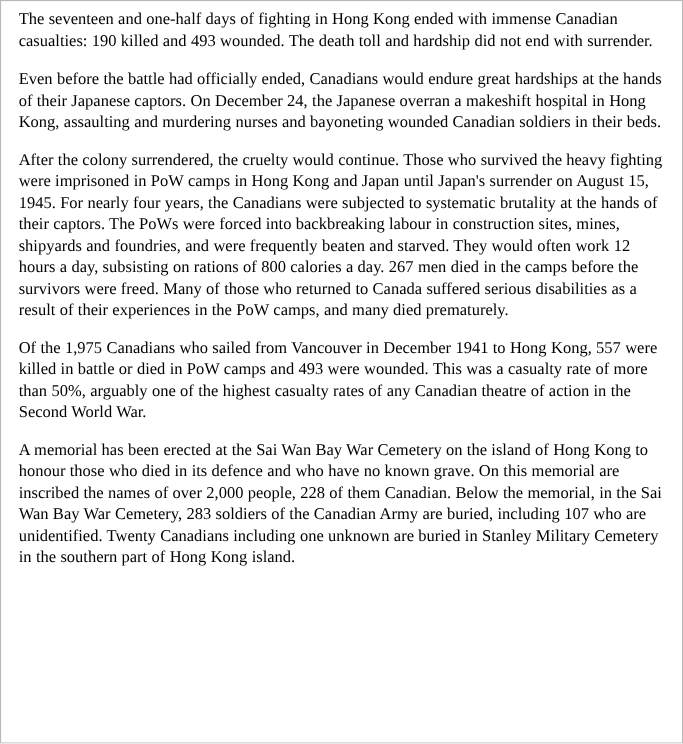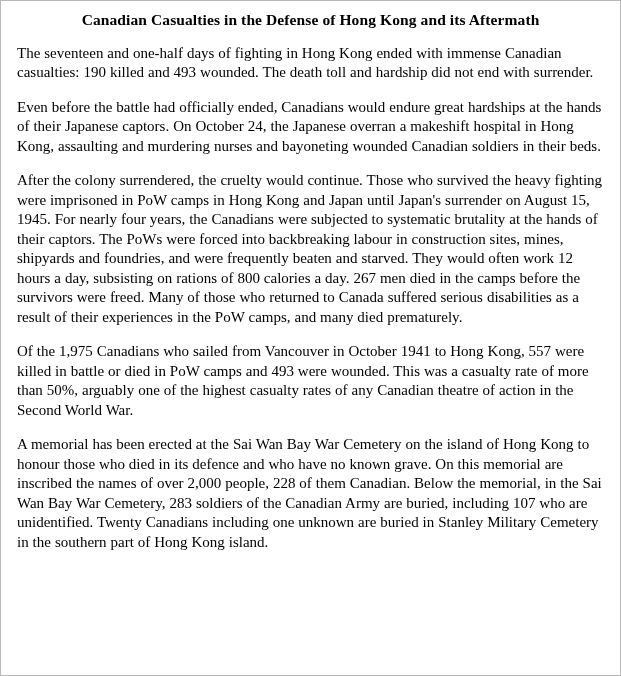--- a/index.html
+++ b/index.html
@@ -38,20 +38,19 @@
     word-spacing: 0.2px;
   }
   .para:last-child {
     margin-bottom: 0;
   }
 </style>
 </head>
 <body>
 
 <div class="page">
-  <h1 class="doc-title">Canadian Casualties in the Defense of Hong Kong and its Aftermath</h1>
 
   <p class="para">The seventeen and one-half days of fighting in Hong Kong ended with immense Canadian casualties: 190 killed and 493 wounded. The death toll and hardship did not end with surrender.</p>
-  <p class="para">Even before the battle had officially ended, Canadians would endure great hardships at the hands of their Japanese captors. On October 24, the Japanese overran a makeshift hospital in Hong Kong, assaulting and murdering nurses and bayoneting wounded Canadian soldiers in their beds.</p>
+  <p class="para">Even before the battle had officially ended, Canadians would endure great hardships at the hands of their Japanese captors. On December 24, the Japanese overran a makeshift hospital in Hong Kong, assaulting and murdering nurses and bayoneting wounded Canadian soldiers in their beds.</p>
   <p class="para">After the colony surrendered, the cruelty would continue. Those who survived the heavy fighting were imprisoned in PoW camps in Hong Kong and Japan until Japan's surrender on August 15, 1945. For nearly four years, the Canadians were subjected to systematic brutality at the hands of their captors. The PoWs were forced into backbreaking labour in construction sites, mines, shipyards and foundries, and were frequently beaten and starved.  They would often work 12 hours a day, subsisting on rations of 800 calories a day.  267 men died in the camps before the survivors were freed. Many of those who returned to Canada suffered serious disabilities as a result of their experiences in the PoW camps, and many died prematurely.</p>
-  <p class="para">Of the 1,975 Canadians who sailed from Vancouver in October 1941 to Hong Kong,  557 were killed in battle or died in PoW camps and 493 were wounded. This was a casualty rate of more than 50%, arguably one of the highest casualty rates of any Canadian theatre of action in the Second World War.</p>
+  <p class="para">Of the 1,975 Canadians who sailed from Vancouver in December 1941 to Hong Kong,  557 were killed in battle or died in PoW camps and 493 were wounded. This was a casualty rate of more than 50%, arguably one of the highest casualty rates of any Canadian theatre of action in the Second World War.</p>
   <p class="para">A memorial has been erected at the Sai Wan Bay War Cemetery on the island of Hong Kong to honour those who died in its defence and who have no known grave. On this memorial are inscribed the names of over 2,000 people, 228 of them Canadian.  Below the memorial, in the Sai Wan Bay War Cemetery, 283 soldiers of the Canadian Army are buried, including 107 who are unidentified.  Twenty Canadians including one unknown are buried in Stanley Military Cemetery in the southern part of Hong Kong island.</p>
 </div>
 
 </body></html>

